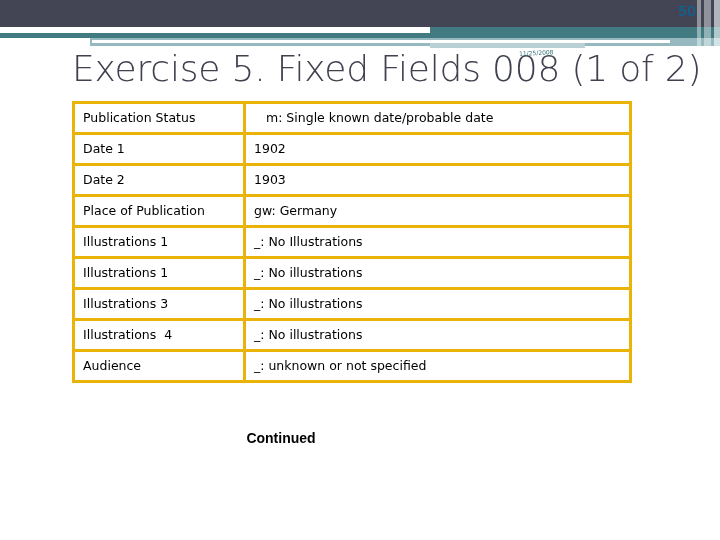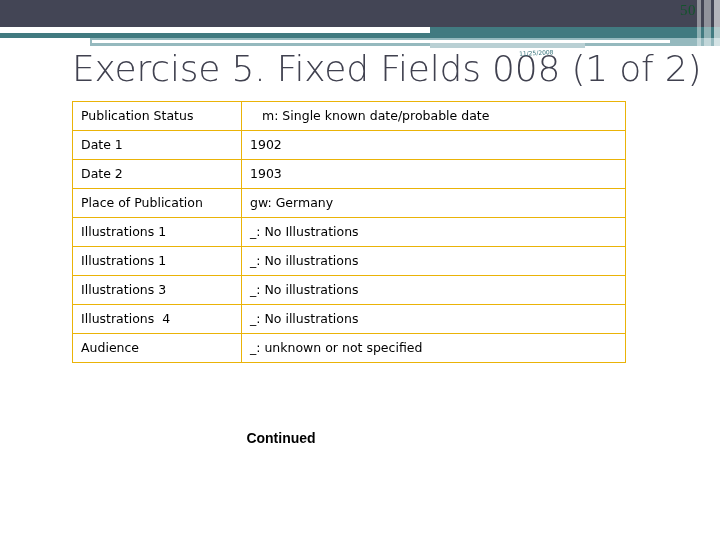--- a/index.html
+++ b/index.html
@@ -76,23 +76,23 @@
     background: rgba(255,255,255,0.42);
   }
   .stripe.s1 { left: 697px; width: 4px; }
   .stripe.s2 { left: 704px; width: 7px; }
   .stripe.s3 { left: 714px; width: 6px; background: rgba(255,255,255,0.60); }
 
   
   #page-number {
     position: absolute;
     right: 24px; top: 3px;
-    color: #14532d;
+    color: #0369a1;
     font-size: 15px;
-    font-family: Liberation Serif, serif;
+    font-family: Liberation Sans, sans-serif;
     letter-spacing: 0.5px;
     line-height: 1;
   }
 
   
   #title {
     position: absolute;
     left: 72px; top: 48px;
     width: 600px;
     font-size: 36px;
@@ -117,21 +117,21 @@
   
   #fields-table {
     position: absolute;
     left: 72px; top: 101px;
     width: 523px;
     border-collapse: collapse;
     table-layout: fixed;
     font-family: "DejaVu Sans", sans-serif;
   }
   #fields-table td {
-    border: 1px solid #eab308;
+    border: 3px solid #eab308;
     height: 28px;
     padding: 0 0 0 8px;
     font-size: 12.5px;
     color: #000000;
     vertical-align: middle;
     line-height: 1.1;
     white-space: pre;
     overflow: hidden;
   }
   #fields-table td.col-label { width: 160px; }

